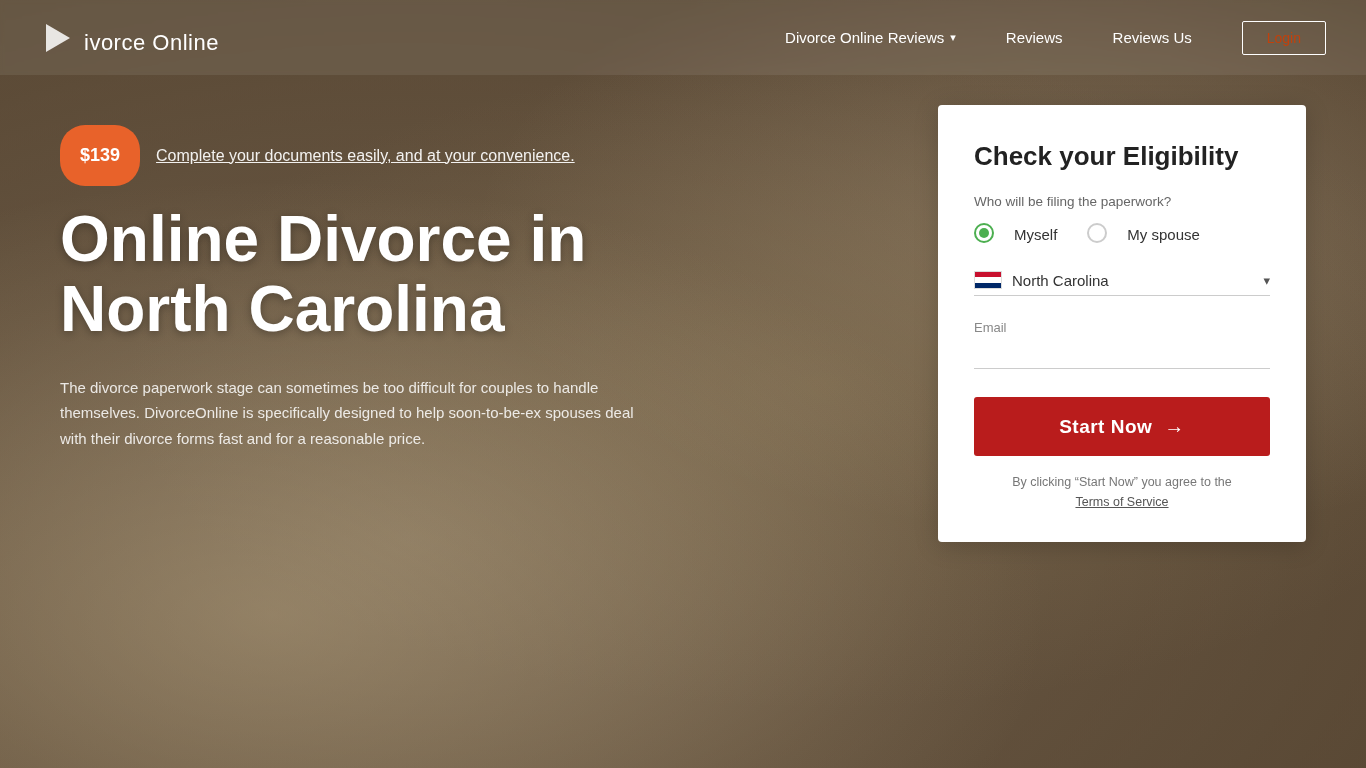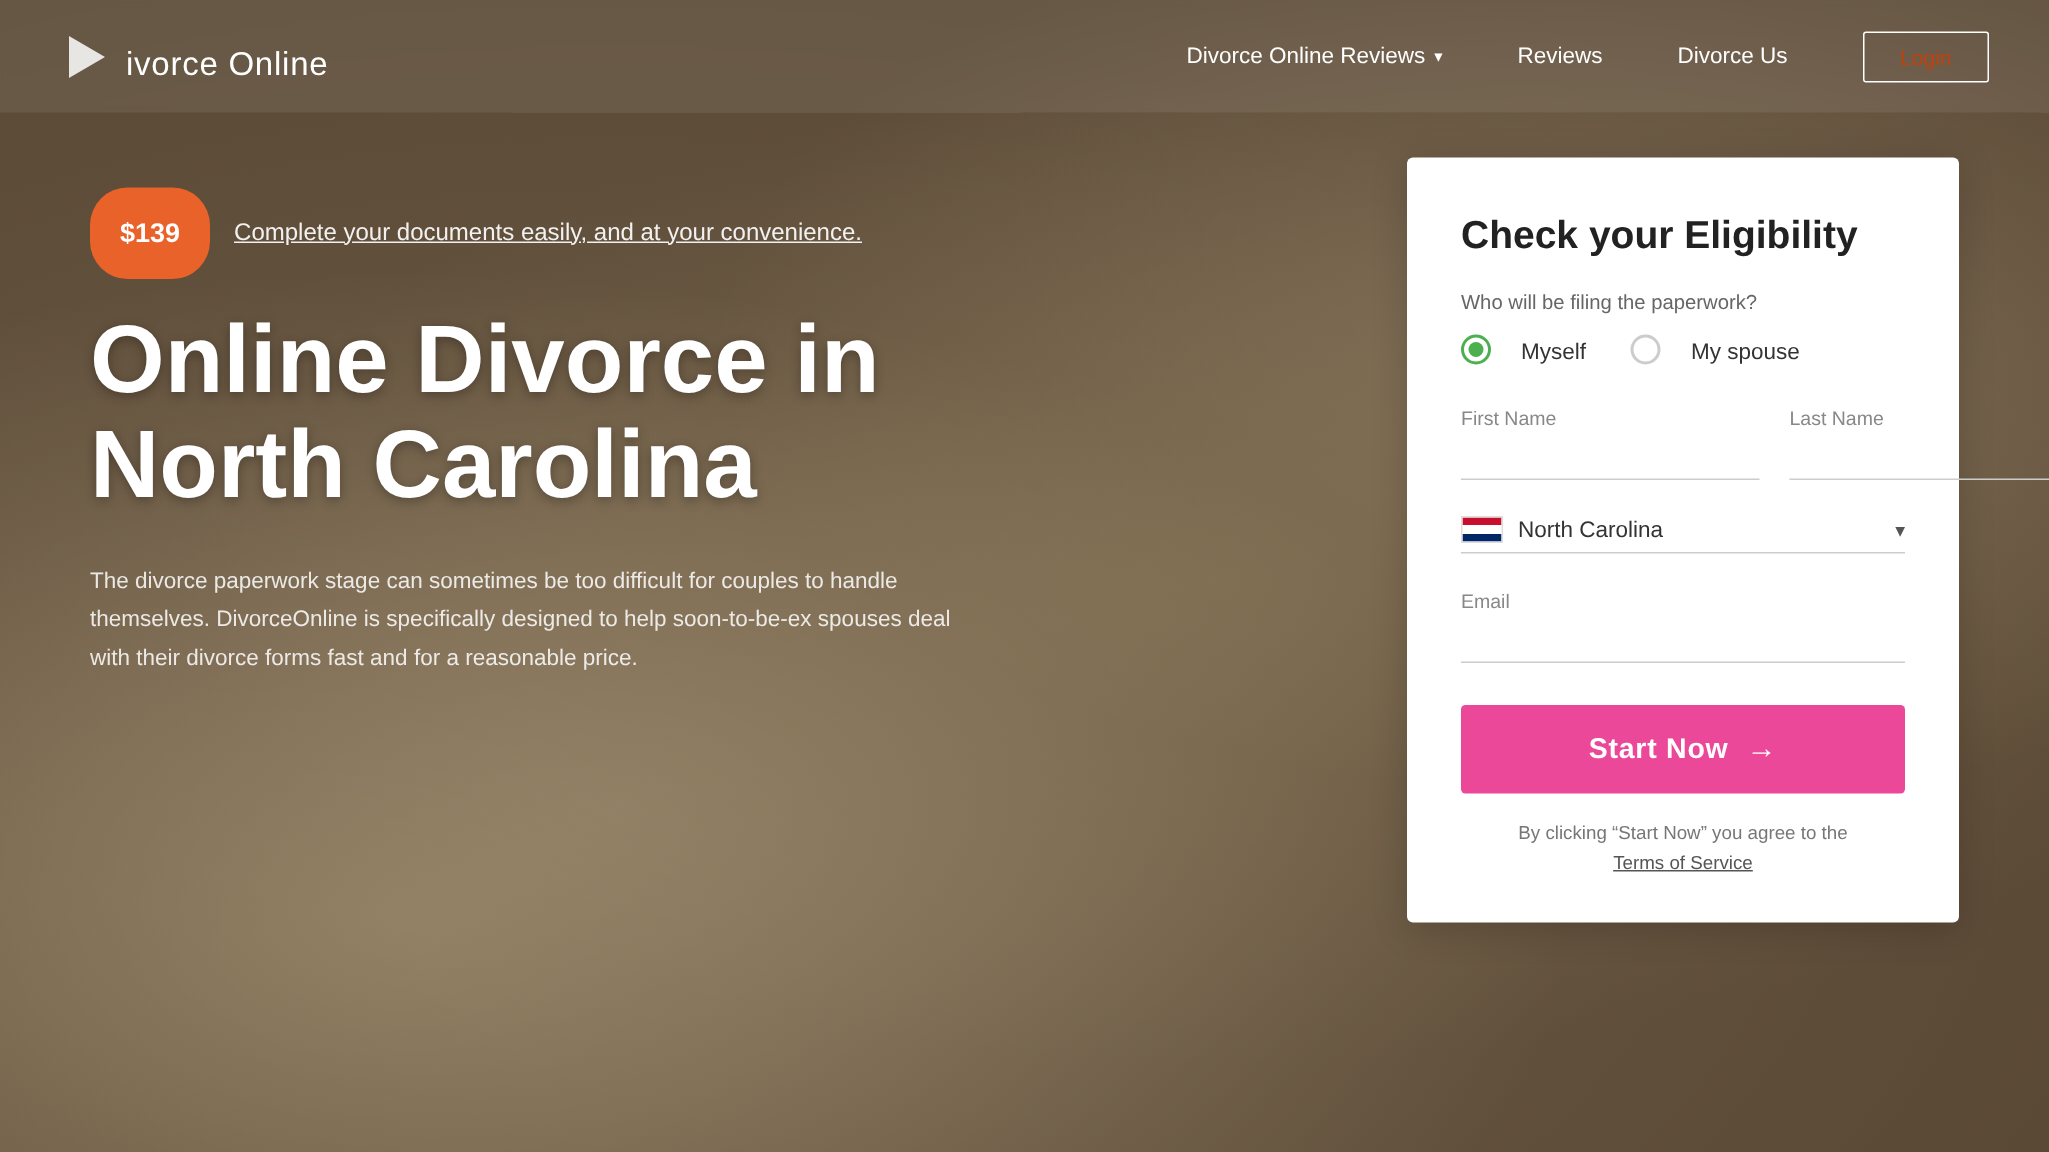--- a/index.html
+++ b/index.html
@@ -294,21 +294,21 @@
       border-bottom: 1.5px solid #ccc;
       padding: 4px 0 6px 0;
       font-size: 15px;
       outline: none;
       color: #333;
       background: transparent;
     }
 
     .start-btn {
       width: 100%;
-      background: #ec4899;
+      background: #b91c1c;
       color: white;
       border: none;
       padding: 18px;
       font-size: 19px;
       font-weight: 600;
       cursor: pointer;
       border-radius: 3px;
       display: flex;
       align-items: center;
       justify-content: center;
@@ -348,21 +348,21 @@
 
   <div class="nav-links">
     <a class="nav-link nav-link-dropdown" href="#">
       <span>Divorce Online Reviews</span>
       <span class="chevron">▾</span>
     </a>
     <a class="nav-link" href="#">
       <span>Reviews</span>
     </a>
     <a class="nav-link" href="#">
-      <span>Divorce Us</span>
+      <span>Reviews Us</span>
     </a>
     <button class="nav-login-btn">Login</button>
   </div>
 </nav>
 
 <div class="main-content">
 
   <div class="left-side">
     <div class="price-badge-row">
       <span class="price-badge">$139</span>
@@ -384,30 +384,20 @@
       <label class="radio-option">
         <div class="radio-circle selected"></div>
         <span>Myself</span>
       </label>
       <label class="radio-option">
         <div class="radio-circle"></div>
         <span>My spouse</span>
       </label>
     </div>
 
-    <div class="name-row">
-      <div class="form-field">
-        <label>First Name</label>
-        <input type="text" style="">
-      </div>
-      <div class="form-field">
-        <label>Last Name</label>
-        <input type="text" style="">
-      </div>
-    </div>
 
     <div class="state-select-wrapper">
       <div class="state-select-row">
         <div class="state-flag">
           <div class="flag-red"></div>
           <div class="flag-white"></div>
           <div class="flag-blue"></div>
         </div>
         <span class="state-name-text">North Carolina</span>
         <span class="state-chevron">▾</span>

